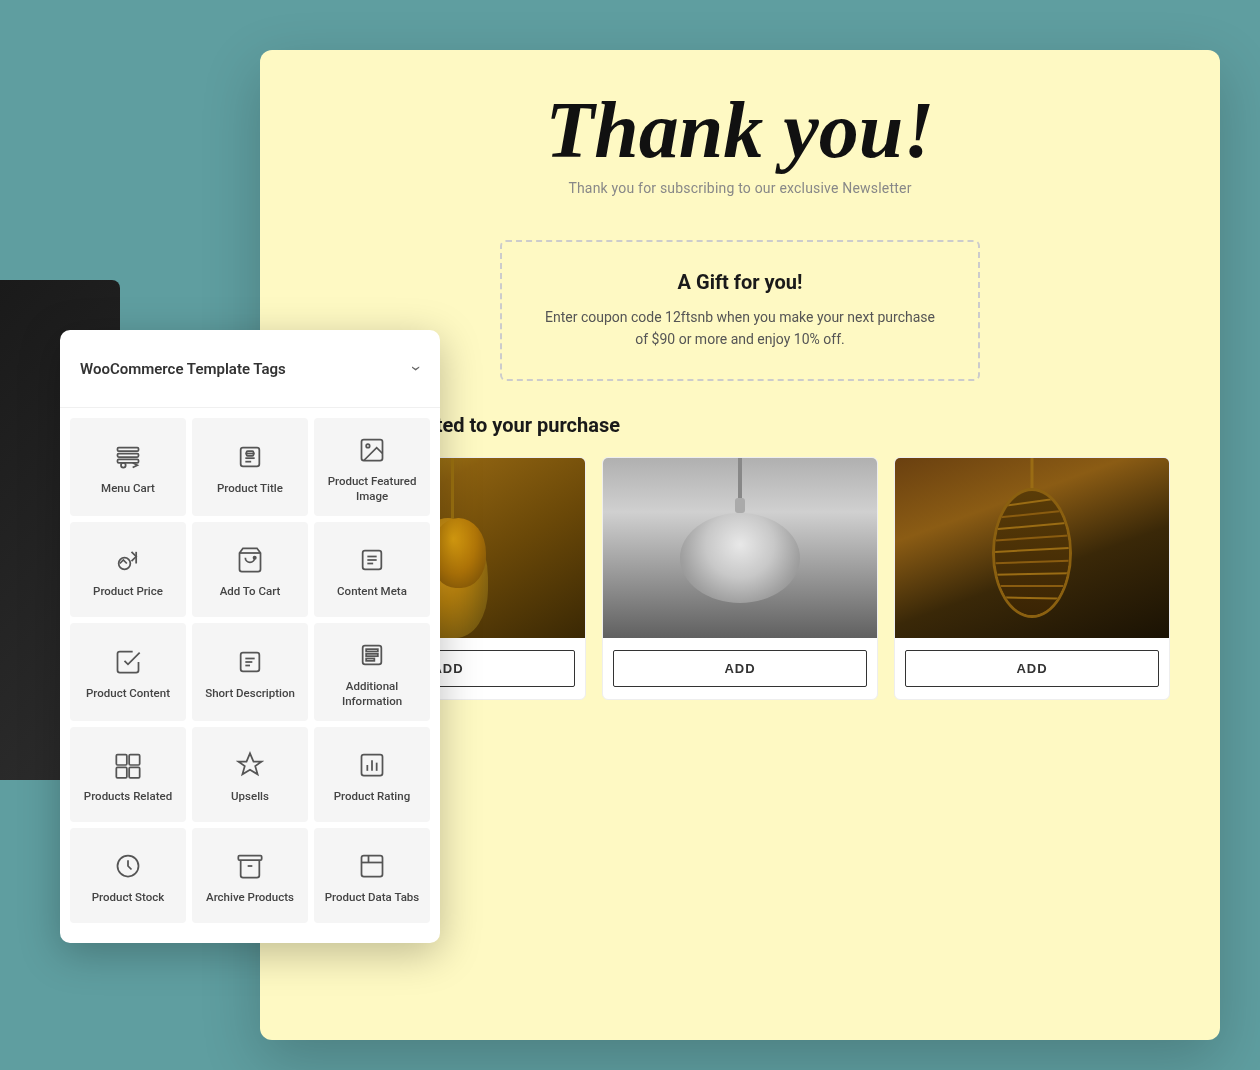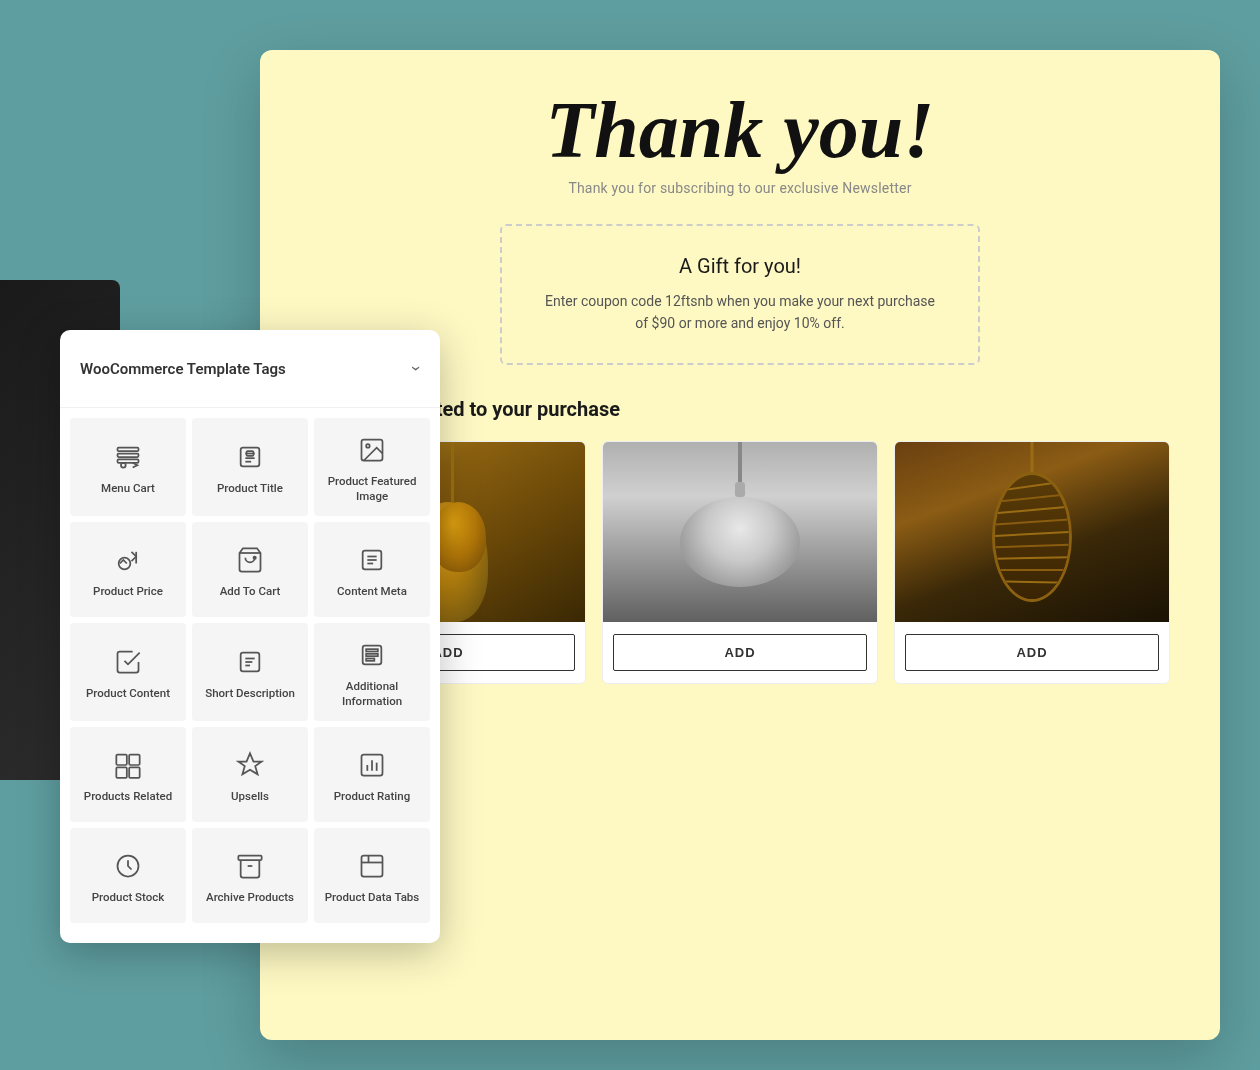--- a/index.html
+++ b/index.html
@@ -50,37 +50,37 @@
       font-weight: bold;
       font-style: italic;
       color: #111;
       line-height: 1.0;
       margin-bottom: 16px;
     }
 
     .subtitle-text {
       font-size: 14px;
       color: #888;
-      margin-bottom: 28px;
+      margin-bottom: 44px;
       letter-spacing: 0.2px;
     }
 
     
     .gift-box {
       border: 2px dashed #ccc;
       border-radius: 6px;
       padding: 28px 40px;
       margin: 0 auto 32px auto;
       max-width: 480px;
       text-align: center;
     }
 
     .gift-title {
       font-size: 20px;
-      font-weight: 400;
+      font-weight: 700;
       color: #1a1a1a;
       margin-bottom: 12px;
     }
 
     .gift-body {
       font-size: 14px;
       color: #555;
       line-height: 1.6;
     }
 

